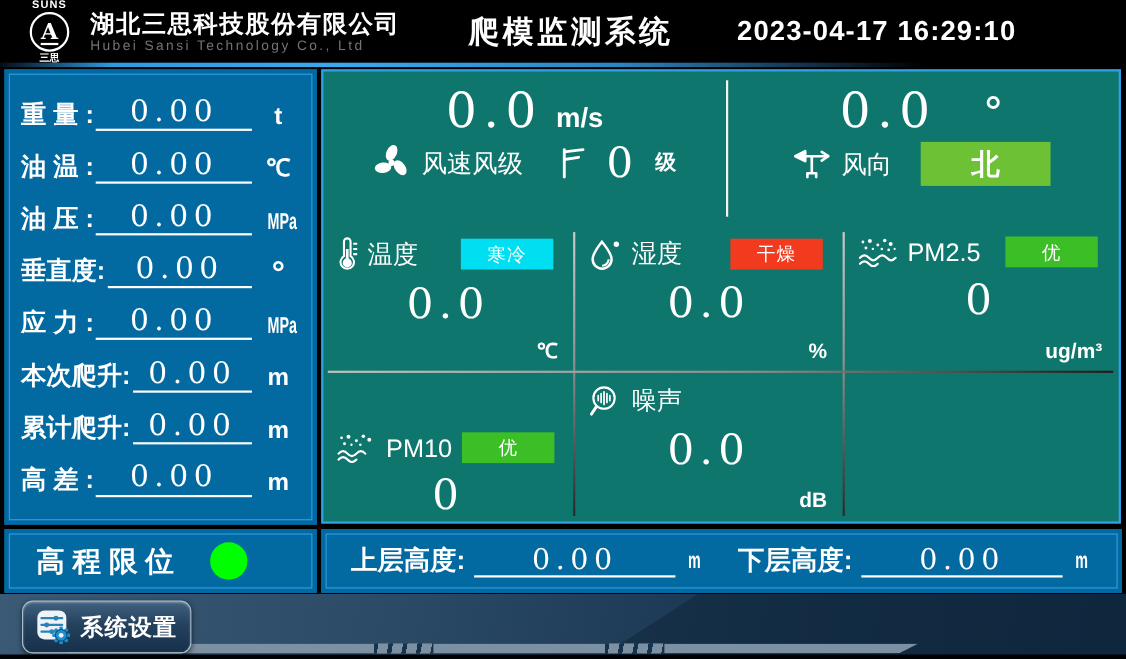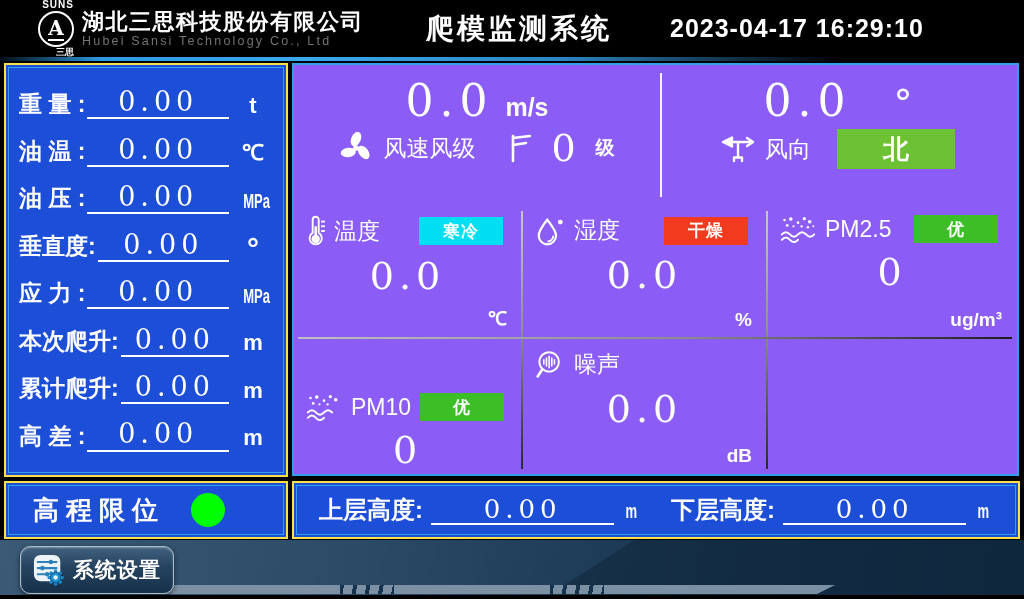--- a/index.html
+++ b/index.html
@@ -1,37 +1,37 @@
 <!DOCTYPE html>
 <html><head>
 <meta charset="utf-8">
 <style>
   html,body{margin:0;padding:0;background:#222;}
   .screen{position:relative;width:1024px;height:599px;background:#000;overflow:hidden;
           font-family:"Liberation Sans",sans-serif;color:#fff;-webkit-font-smoothing:antialiased;}
 
   
   .header{position:absolute;top:0;left:0;width:1024px;height:57px;display:flex;align-items:center;}
-  .logo-block{display:flex;flex-direction:column;align-items:flex-end;margin-left:16px;width:58px;line-height:1;}
+  .logo-block{display:flex;flex-direction:column;align-items:center;margin-left:16px;width:58px;line-height:1;}
   .logo-suns{font-size:10px;font-weight:bold;letter-spacing:1px;}
   .logo-circle{width:32px;height:32px;border:2.5px solid #fff;border-radius:50%;display:flex;align-items:center;justify-content:center;margin:1px 0;}
   .logo-circle span{font-family:"DejaVu Serif",serif;font-size:20px;font-weight:bold;border-bottom:2px solid #fff;line-height:1.05;}
   .logo-sub{font-size:9px;font-weight:bold;}
   .company{margin-left:8px;line-height:1.15;}
   .company-cn{font-size:22px;font-weight:bold;letter-spacing:1.5px;}
   .company-en{font-size:12.5px;letter-spacing:2.2px;color:#737373;}
   .app-title{margin-left:62px;font-size:28px;font-weight:bold;letter-spacing:3px;}
   .datetime{margin-left:58px;font-size:25px;font-weight:bold;letter-spacing:1px;}
   .header-rule{position:absolute;top:57px;left:0;width:1024px;height:4px;
     background:linear-gradient(90deg,#050d16 0%,#2d9be2 10%,#3aa9ef 30%,#2b86c2 55%,#123047 72%,#000 82%);}
 
   
-  .dbox{position:absolute;background:#1d4ed8;border:2px solid #fde047;}
+  .dbox{position:absolute;background:#0369a1;border:2px solid #0369a1;}
   .dbox::after{content:"";position:absolute;inset:2px;border:1px solid #2f9fe8;pointer-events:none;}
-  .panel{position:absolute;background:#8b5cf6;border:2.5px solid #2f9fe8;}
+  .panel{position:absolute;background:#0f766e;border:2.5px solid #2f9fe8;}
 
   
   .sidebar{left:4px;top:63px;width:280px;height:410px;}
   .sidebar-inner{position:absolute;inset:5px;display:flex;flex-direction:column;justify-content:space-evenly;padding:2px 10px 4px 8px;}
   .meas-row{display:flex;align-items:flex-end;}
   .meas-label{font-size:23px;font-weight:bold;white-space:pre;line-height:1.3;}
   .meas-value{flex:1;text-align:center;font-family:"DejaVu Serif",serif;font-size:27px;letter-spacing:5px;
               border-bottom:2.5px solid #fff;margin:0 6px 0 2px;line-height:1.15;}
   .meas-unit{width:36px;text-align:center;font-weight:bold;font-size:22px;line-height:1.2;}
   .unit-narrow{display:inline-block;transform:scaleX(.62);transform-origin:center;font-size:21px;letter-spacing:0;}
@@ -57,32 +57,32 @@
 
   
   .vdiv{position:absolute;width:2px;background:linear-gradient(180deg,#c8c8c8,#909090 45%,#2a2a2a);}
   .hdiv{position:absolute;height:2px;background:linear-gradient(90deg,#c0c0c0,#8a8a8a 55%,#1c1c1c);}
 
   
   .cell{position:absolute;}
   .cell-head{display:flex;align-items:center;gap:9px;padding:10px 10px 0 12px;}
   .cell-label{font-size:23px;}
   .badge{margin-left:auto;margin-right:8px;min-width:84px;height:28px;display:flex;align-items:center;justify-content:center;
-         font-size:17px;font-weight:bold;color:#fff;letter-spacing:1px;}
+         font-size:17px;font-weight:normal;color:#fff;letter-spacing:1px;}
   .cell-value{text-align:center;font-family:"DejaVu Serif",serif;font-size:38px;letter-spacing:5px;margin-top:10px;line-height:1;}
   .cell-unit{position:absolute;right:14px;bottom:6px;font-size:19px;font-weight:bold;}
 
   
   .limit-box{left:4px;top:481px;width:280px;height:54px;}
   .limit-inner{position:absolute;inset:5px;display:flex;align-items:center;padding-left:22px;gap:26px;}
   .limit-label{font-size:26px;font-weight:bold;letter-spacing:7px;}
   .limit-dot{width:34px;height:34px;border-radius:50%;}
   .height-box{left:292px;top:481px;width:724px;height:54px;}
   .height-inner{position:absolute;inset:5px;display:flex;align-items:center;padding:0 20px;gap:30px;}
-  .height-group{flex:1;display:flex;align-items:center;}
+  .height-group{flex:1;display:flex;align-items:flex-start;}
   .height-label{font-size:24px;font-weight:bold;white-space:pre;line-height:1.25;}
   .height-value{flex:1;text-align:center;font-family:"DejaVu Serif",serif;font-size:26px;letter-spacing:5px;
                 border-bottom:2.5px solid #fff;margin:0 8px;line-height:1.1;}
   .height-unit{font-size:23px;font-weight:bold;}
 
   
   .footer{position:absolute;left:0;top:540px;width:1024px;height:59px;
           background:linear-gradient(100deg,#3b5a76 0%,#2b4a66 35%,#17344f 70%,#102a42 100%);}
   .footer-dark{position:absolute;inset:0;background:#0e2337;opacity:.5;
                clip-path:polygon(62% 0,100% 0,100% 100%,53% 100%);}

